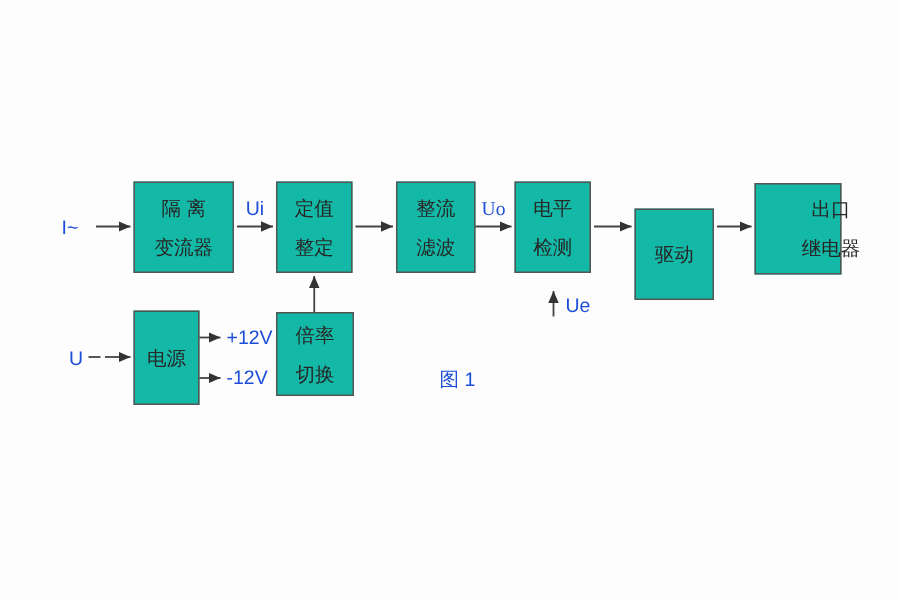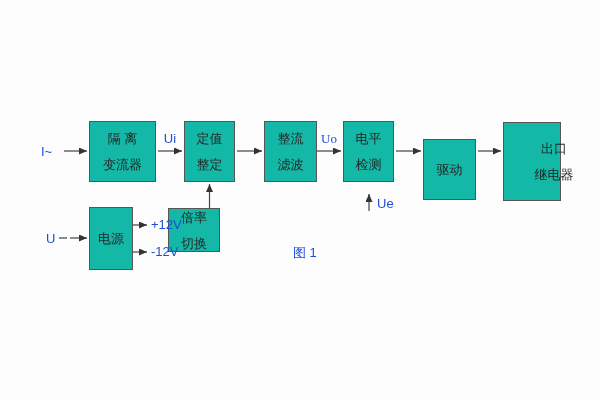--- a/index.html
+++ b/index.html
@@ -31,23 +31,23 @@
     white-space:nowrap;
   }
   .lbl.center{text-align:center;}
   #svg-layer{position:absolute;left:0;top:0;width:600px;height:400px;}
   
   #b-isolation {left:89px; top:121px; width:67px; height:61px;}
   #b-setting   {left:184px;top:121px; width:51px; height:61px;}
   #b-rectify   {left:264px;top:121px; width:53px; height:61px;}
   #b-level     {left:343px;top:121px; width:51px; height:61px;}
   #b-drive     {left:423px;top:139px; width:53px; height:61px;}
-  #b-relay     {left:503px;top:122px; width:58px; height:79px;padding-left:44px;}
+  #b-relay     {left:503px;top:122px; width:58px; height:61px;padding-left:44px;}
   #b-power     {left:89px; top:207px; width:44px; height:63px;}
-  #b-ratio     {left:168px;top:208px; width:52px; height:44px;}
+  #b-ratio     {left:184px;top:208px; width:52px; height:56px;}
   #b-reference {left:333px;top:219px; width:81px; height:40px;}
   
   #l-in-current {left:41px; top:144px;}
   #l-in-voltage {left:46px; top:231px;}
   #l-ui   {left:157px;top:131px;width:26px;}
   #l-uo   {left:315px;top:131px;width:28px;font-family:Liberation Serif, serif;}
   #l-ue   {left:377px;top:196px;}
   #l-p12  {left:151px;top:217px;}
   #l-m12  {left:151px;top:244px;}
   #l-caption {left:293px;top:245px;}

